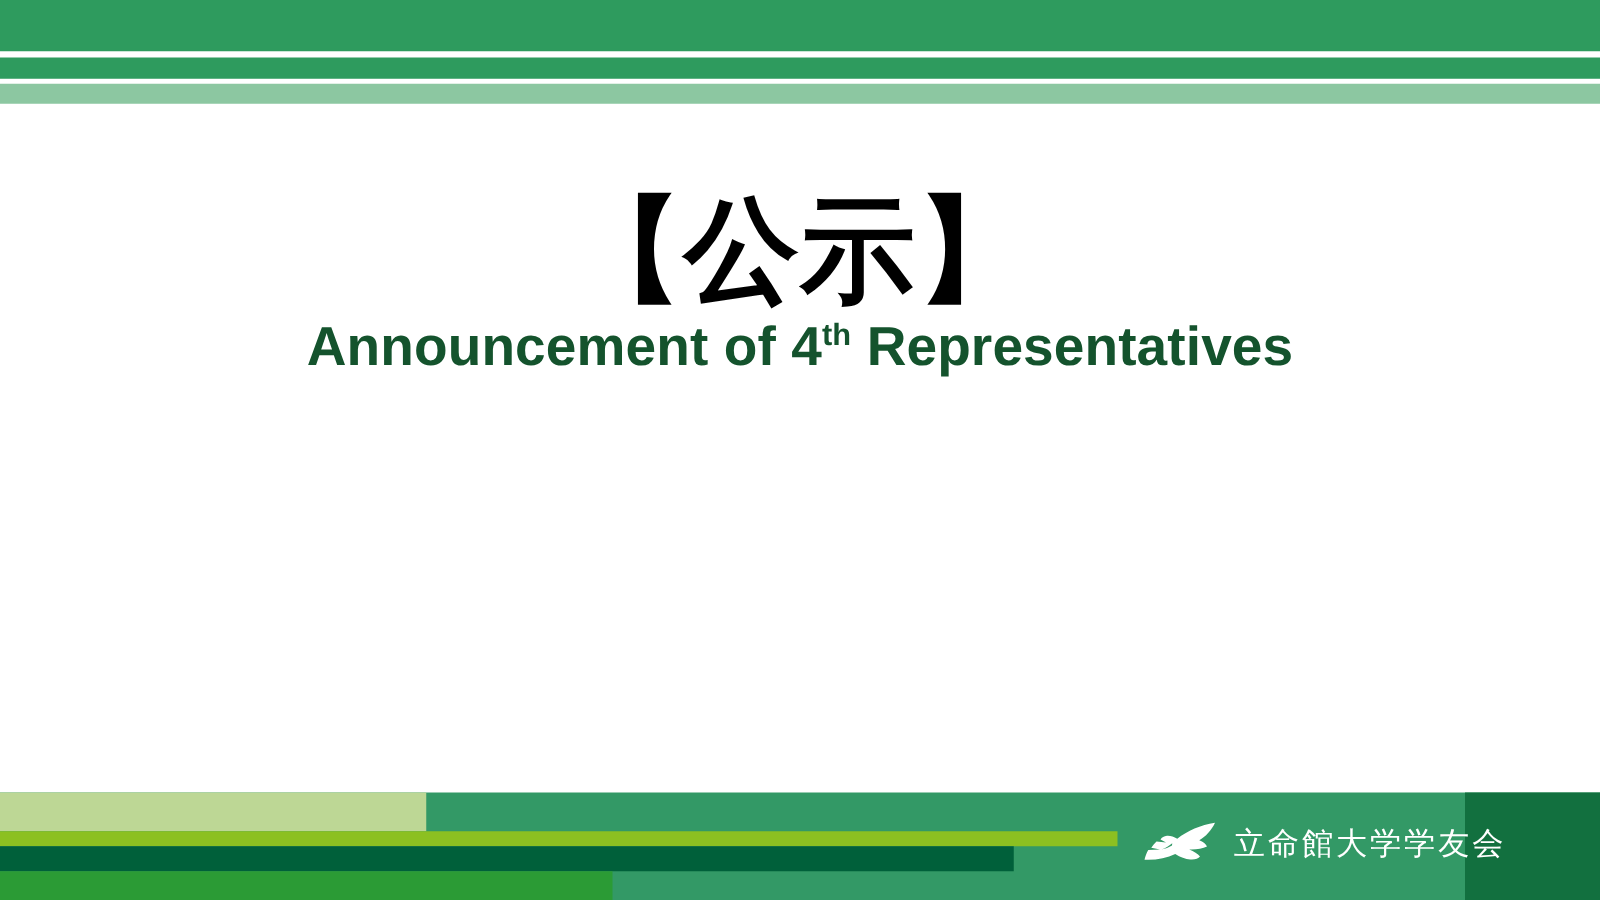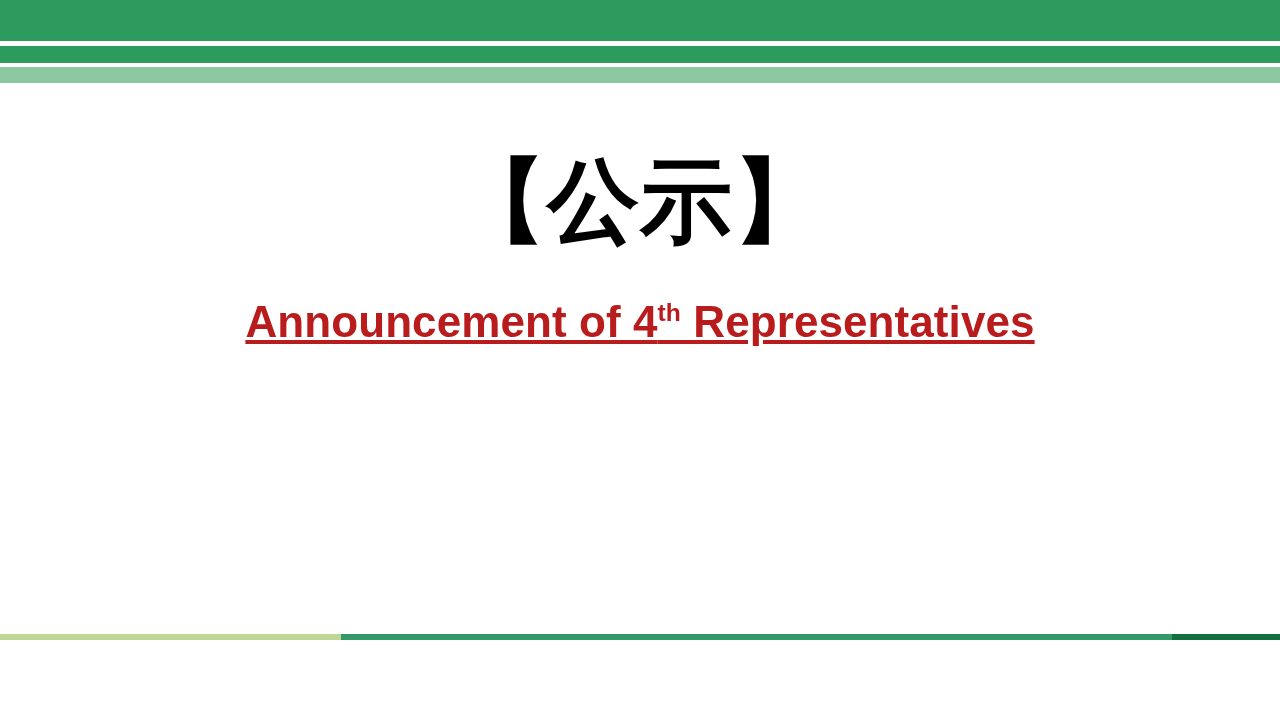--- a/index.html
+++ b/index.html
@@ -8,21 +8,21 @@
     padding: 0;
     background: #ffffff;
   }
   body {
     font-family: "Liberation Sans", "DejaVu Sans", sans-serif;
   }
 
   .slide {
     position: relative;
     width: 1280px;
-    height: 640px;
+    height: 720px;
     background: #ffffff;
     overflow: hidden;
   }
 
   
   .top-deco {
     position: absolute;
     left: 0;
     top: 0;
     width: 1280px;
@@ -64,27 +64,25 @@
     white-space: nowrap;
   }
   .title-line-1 {
     font-size: 92px;
   }
   .title-line-2 {
     font-size: 92px;
     margin-top: 6px;
   }
   .subtitle {
-    margin-top: 44px;
-    color: #b91c1c;
+    color: #14532d;
     font-weight: 700;
     font-size: 44px;
     letter-spacing: 0.002em;
     white-space: nowrap;
-    text-decoration: underline;
   }
   .subtitle sup {
     font-size: 0.56em;
     vertical-align: super;
     line-height: 0;
   }
 
   
   .bottom-deco {
     position: absolute;
@@ -187,15 +185,16 @@
     <div class="bd-rightblock"></div>
   </div>
 
   <div class="logo">
     <span class="logo-mark">
       <svg viewBox="0 0 58 34" width="58" height="34" aria-hidden="true">
         <path d="M57.0 1.2 C45.5 3.0 35.0 7.6 26.8 14.0 C24.0 12.3 21.2 11.4 18.6 11.6 C16.2 11.8 14.4 12.9 13.4 14.6 L17.8 17.0 L10.2 16.2 C8.6 17.6 7.2 19.3 6.0 21.2 L13.0 22.6 L3.6 22.9 C2.2 25.3 1.2 27.9 0.6 30.8 C10.0 31.2 18.3 29.6 25.2 26.2 C29.2 28.8 33.4 30.3 37.2 30.6 C40.8 30.9 43.6 30.0 45.0 28.2 C43.2 26.0 40.2 24.0 36.4 22.6 C42.0 22.8 47.0 22.0 50.6 20.2 C49.8 18.2 47.6 16.4 44.4 15.1 C49.6 12.2 54.0 7.6 57.0 1.2 Z" fill="#ffffff"></path>
         <path d="M22.8 17.6 C20.4 19.6 17.6 21.3 14.4 22.6 C17.2 22.0 20.0 20.9 22.6 19.4 Z" fill="#339966"></path>
       </svg>
     </span>
+    <span class="logo-text">立命館大学学友会</span>
   </div>
 
 </div>
 
 </body></html>

